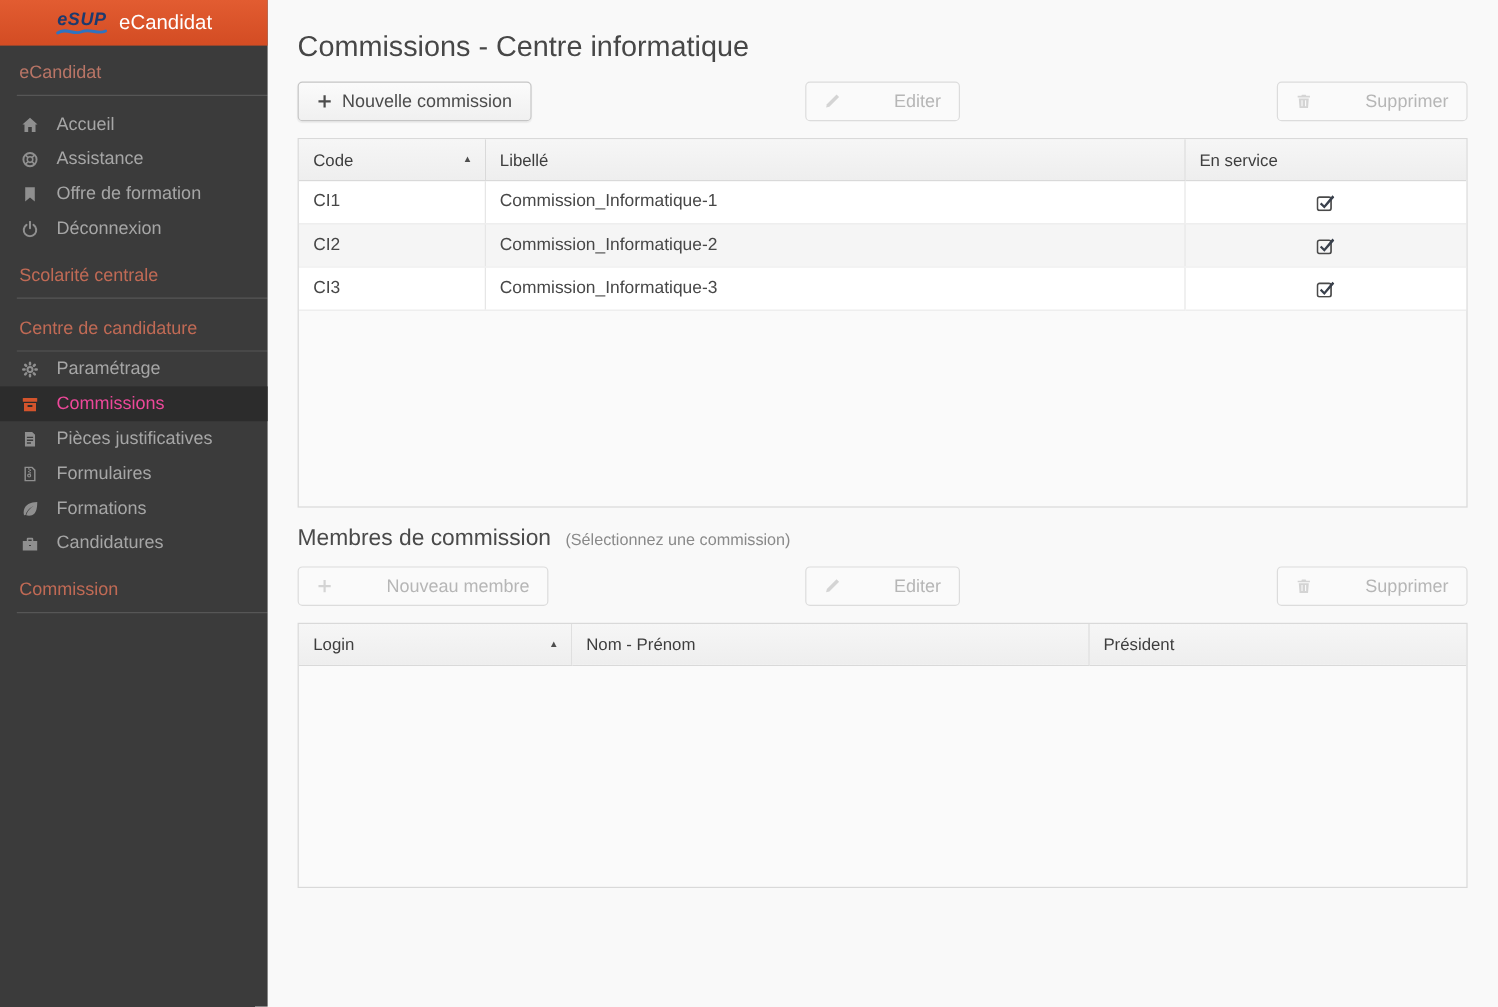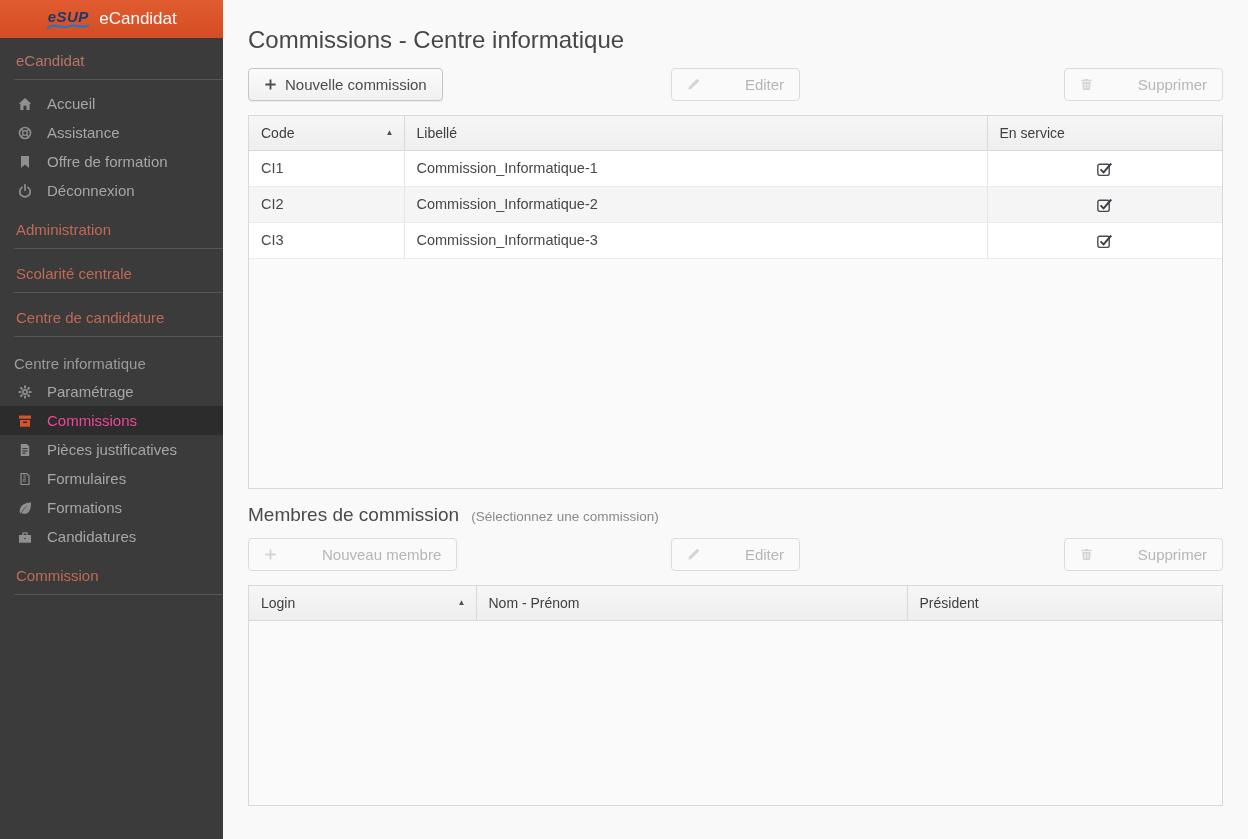--- a/index.html
+++ b/index.html
@@ -121,21 +121,21 @@
     background: #ffffff;
     border-bottom: 1px solid #ececec;
   }
   .vtable tbody tr.alt td { background: #f5f5f5; }
   .vtable td.c-center { text-align: center; }
   .sort-arrow {
     position: absolute; right: 10px; top: 50%;
     transform: translateY(-58%);
     font-size: 8px; color: #4e4e4e;
   }
-  #commissions-table { height: 374px; }
+  #commissions-table { height: 308px; }
   #members-table { height: 221px; }
 
   #commissions-table col.c0 { width: 155px; }
   #commissions-table col.c2 { width: 235px; }
   #members-table col.c0 { width: 227px; }
   #members-table col.c2 { width: 315px; }
 
   .section-head { display: flex; align-items: baseline; gap: 12px; margin: 15px 0 12px; }
   .section-title { font-size: 19px; font-weight: 400; color: #4a4a4a; }
   .section-sub { font-size: 13.5px; color: #8a8a8a; }
@@ -199,24 +199,22 @@
             <svg width="14" height="14" viewBox="0 0 14 14" fill="currentColor">
               <g fill="none" stroke="currentColor" stroke-width="1.7" stroke-linecap="round">
                 <path d="M4.1 3.4 A5.2 5.2 0 1 0 9.9 3.4"></path>
                 <path d="M7 0.8 V6.2"></path>
               </g>
             </svg>
           </span>
         </span>
         <span class="lbl">Déconnexion</span>
       </div>
-      <div class="side-section">Administration</div>
       <div class="side-section">Scolarité centrale</div>
       <div class="side-section">Centre de candidature</div>
-      <div class="side-subtitle">Centre informatique</div>
       <div class="side-link">
         <span class="ic">
           <span style="display: inline-flex;">
             <svg width="14" height="14" viewBox="0 0 14 14" fill="currentColor">
               <g fill="none" stroke="currentColor">
                 <circle cx="7" cy="7" r="2.1" stroke-width="1.7"></circle>
                 <path stroke-width="2.1" stroke-linecap="round" d="M7 1.4 V2.5 M7 11.5 V12.6 M1.4 7 H2.5 M11.5 7 H12.6 M3 3 l.8 .8 M10.2 10.2 l.8 .8 M11 3 l-.8 .8 M3.8 10.2 l-.8 .8"></path>
               </g>
             </svg>
           </span>

